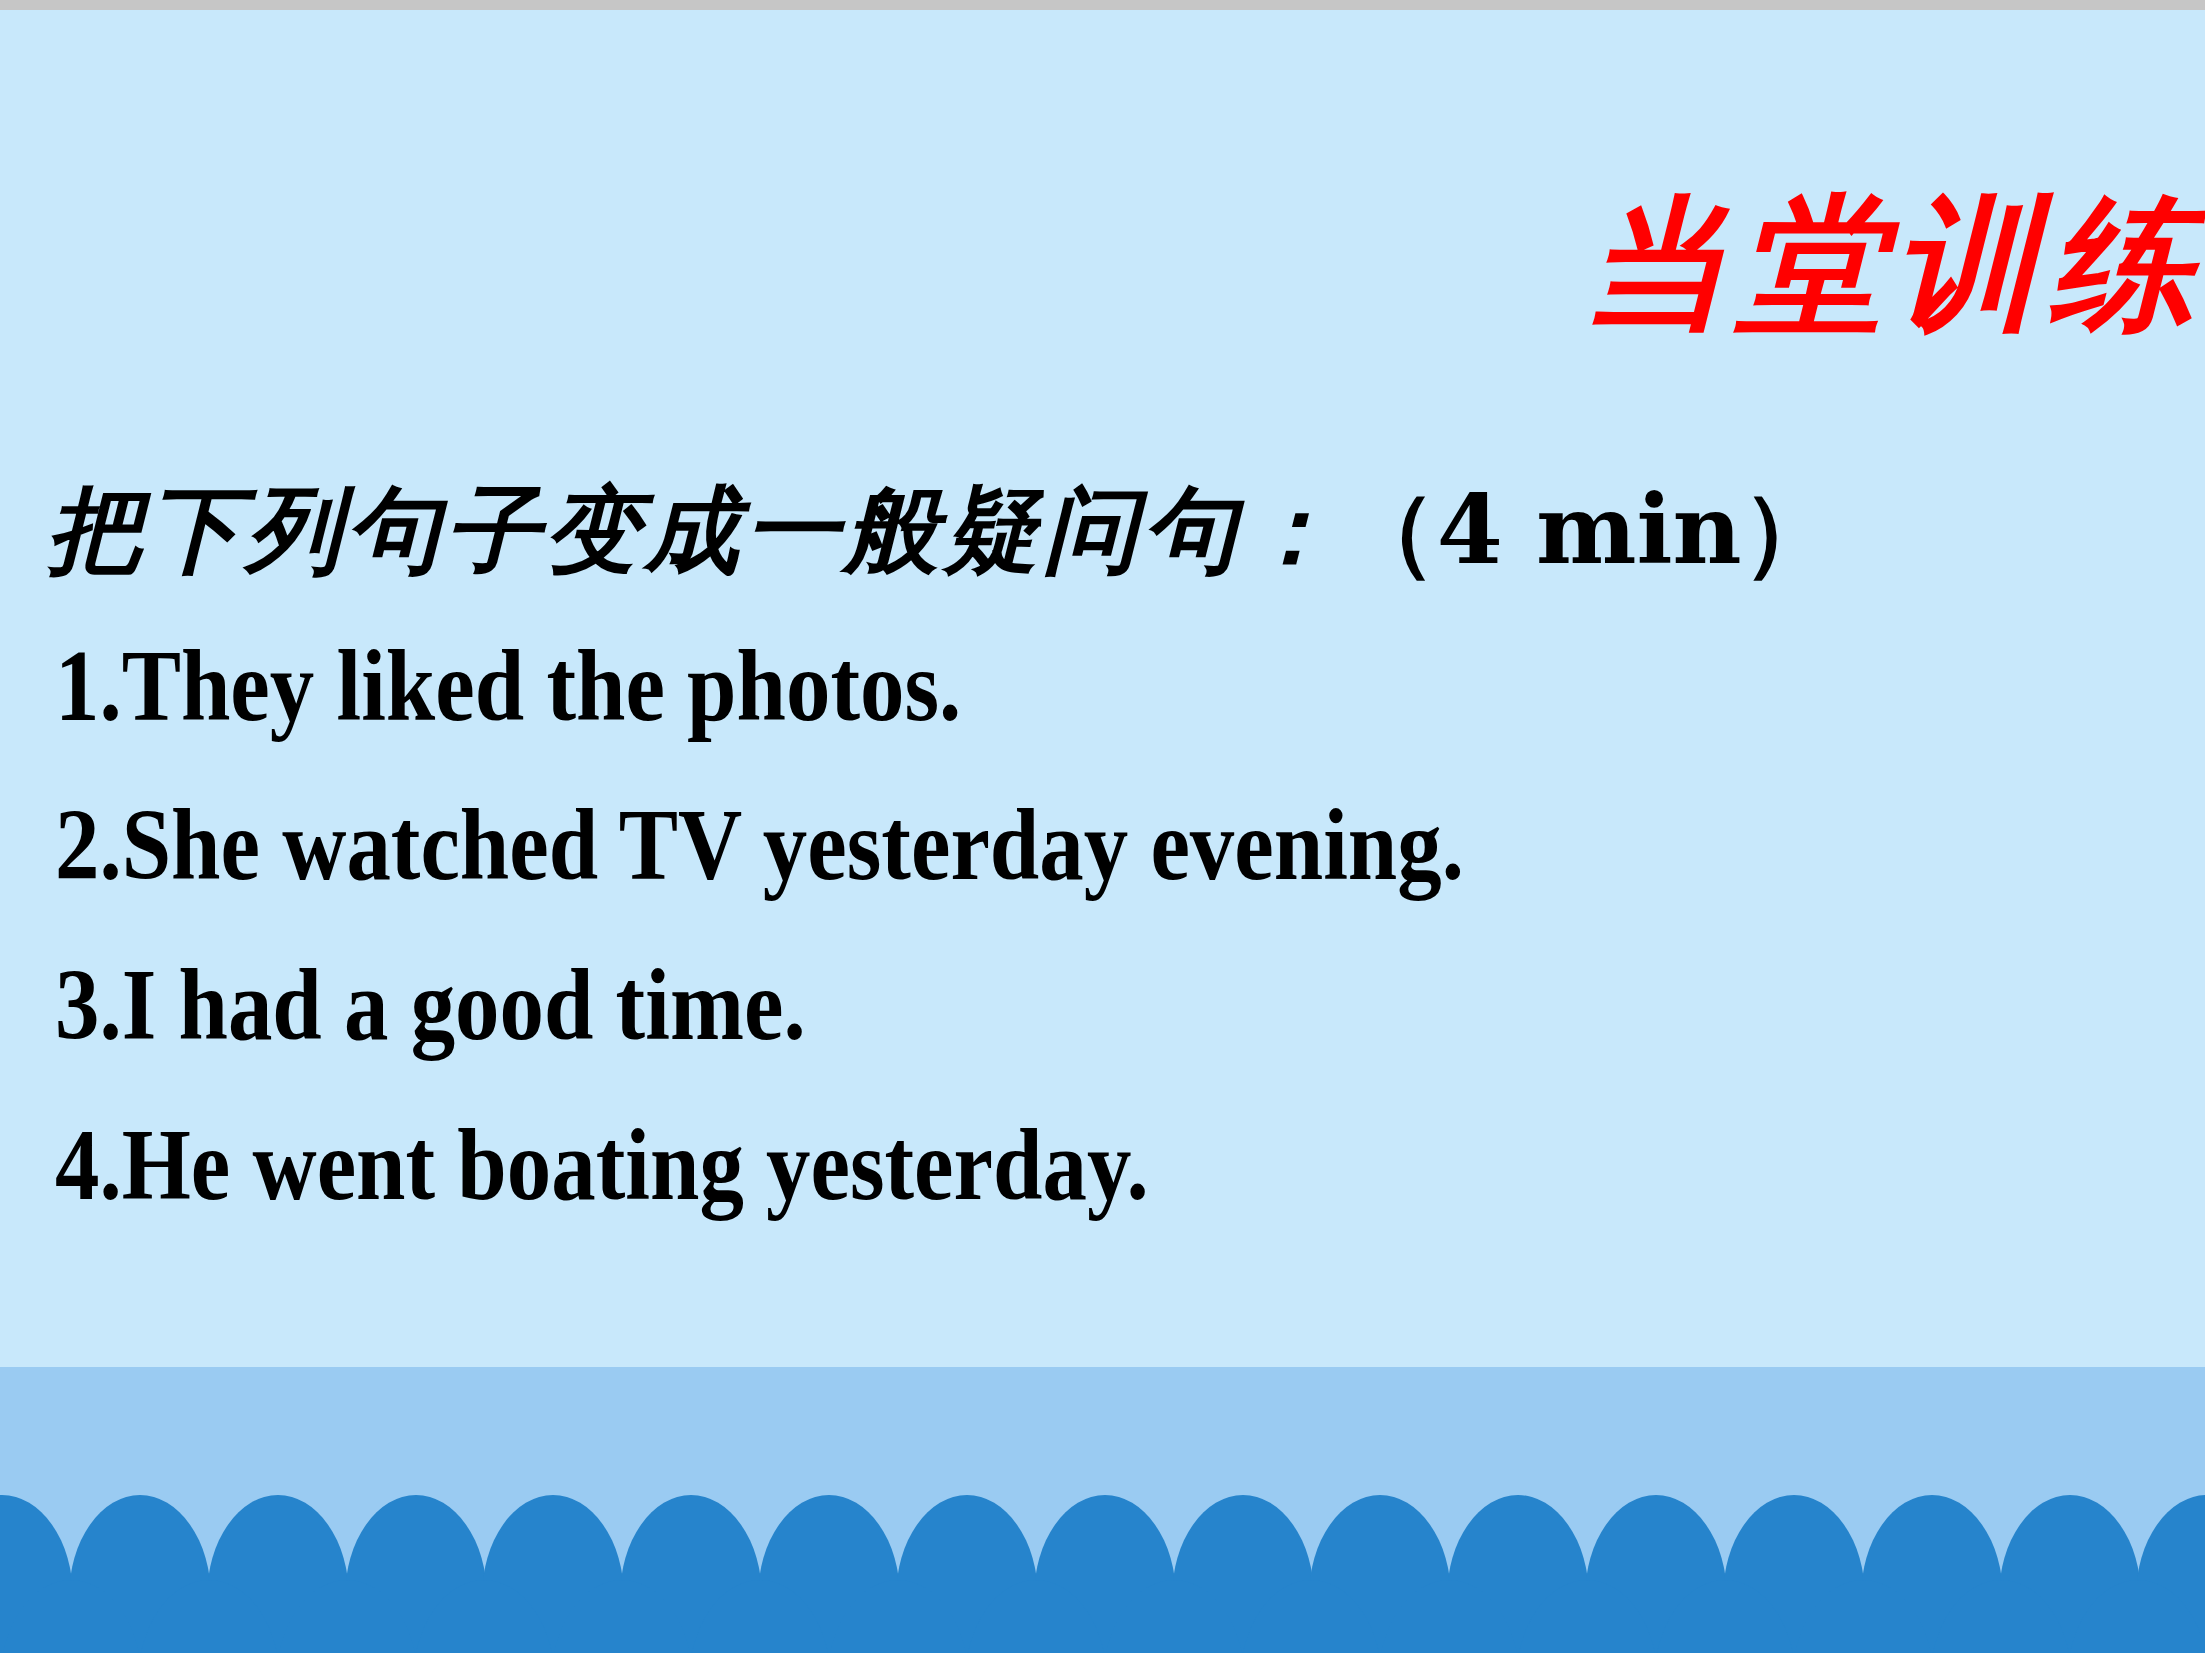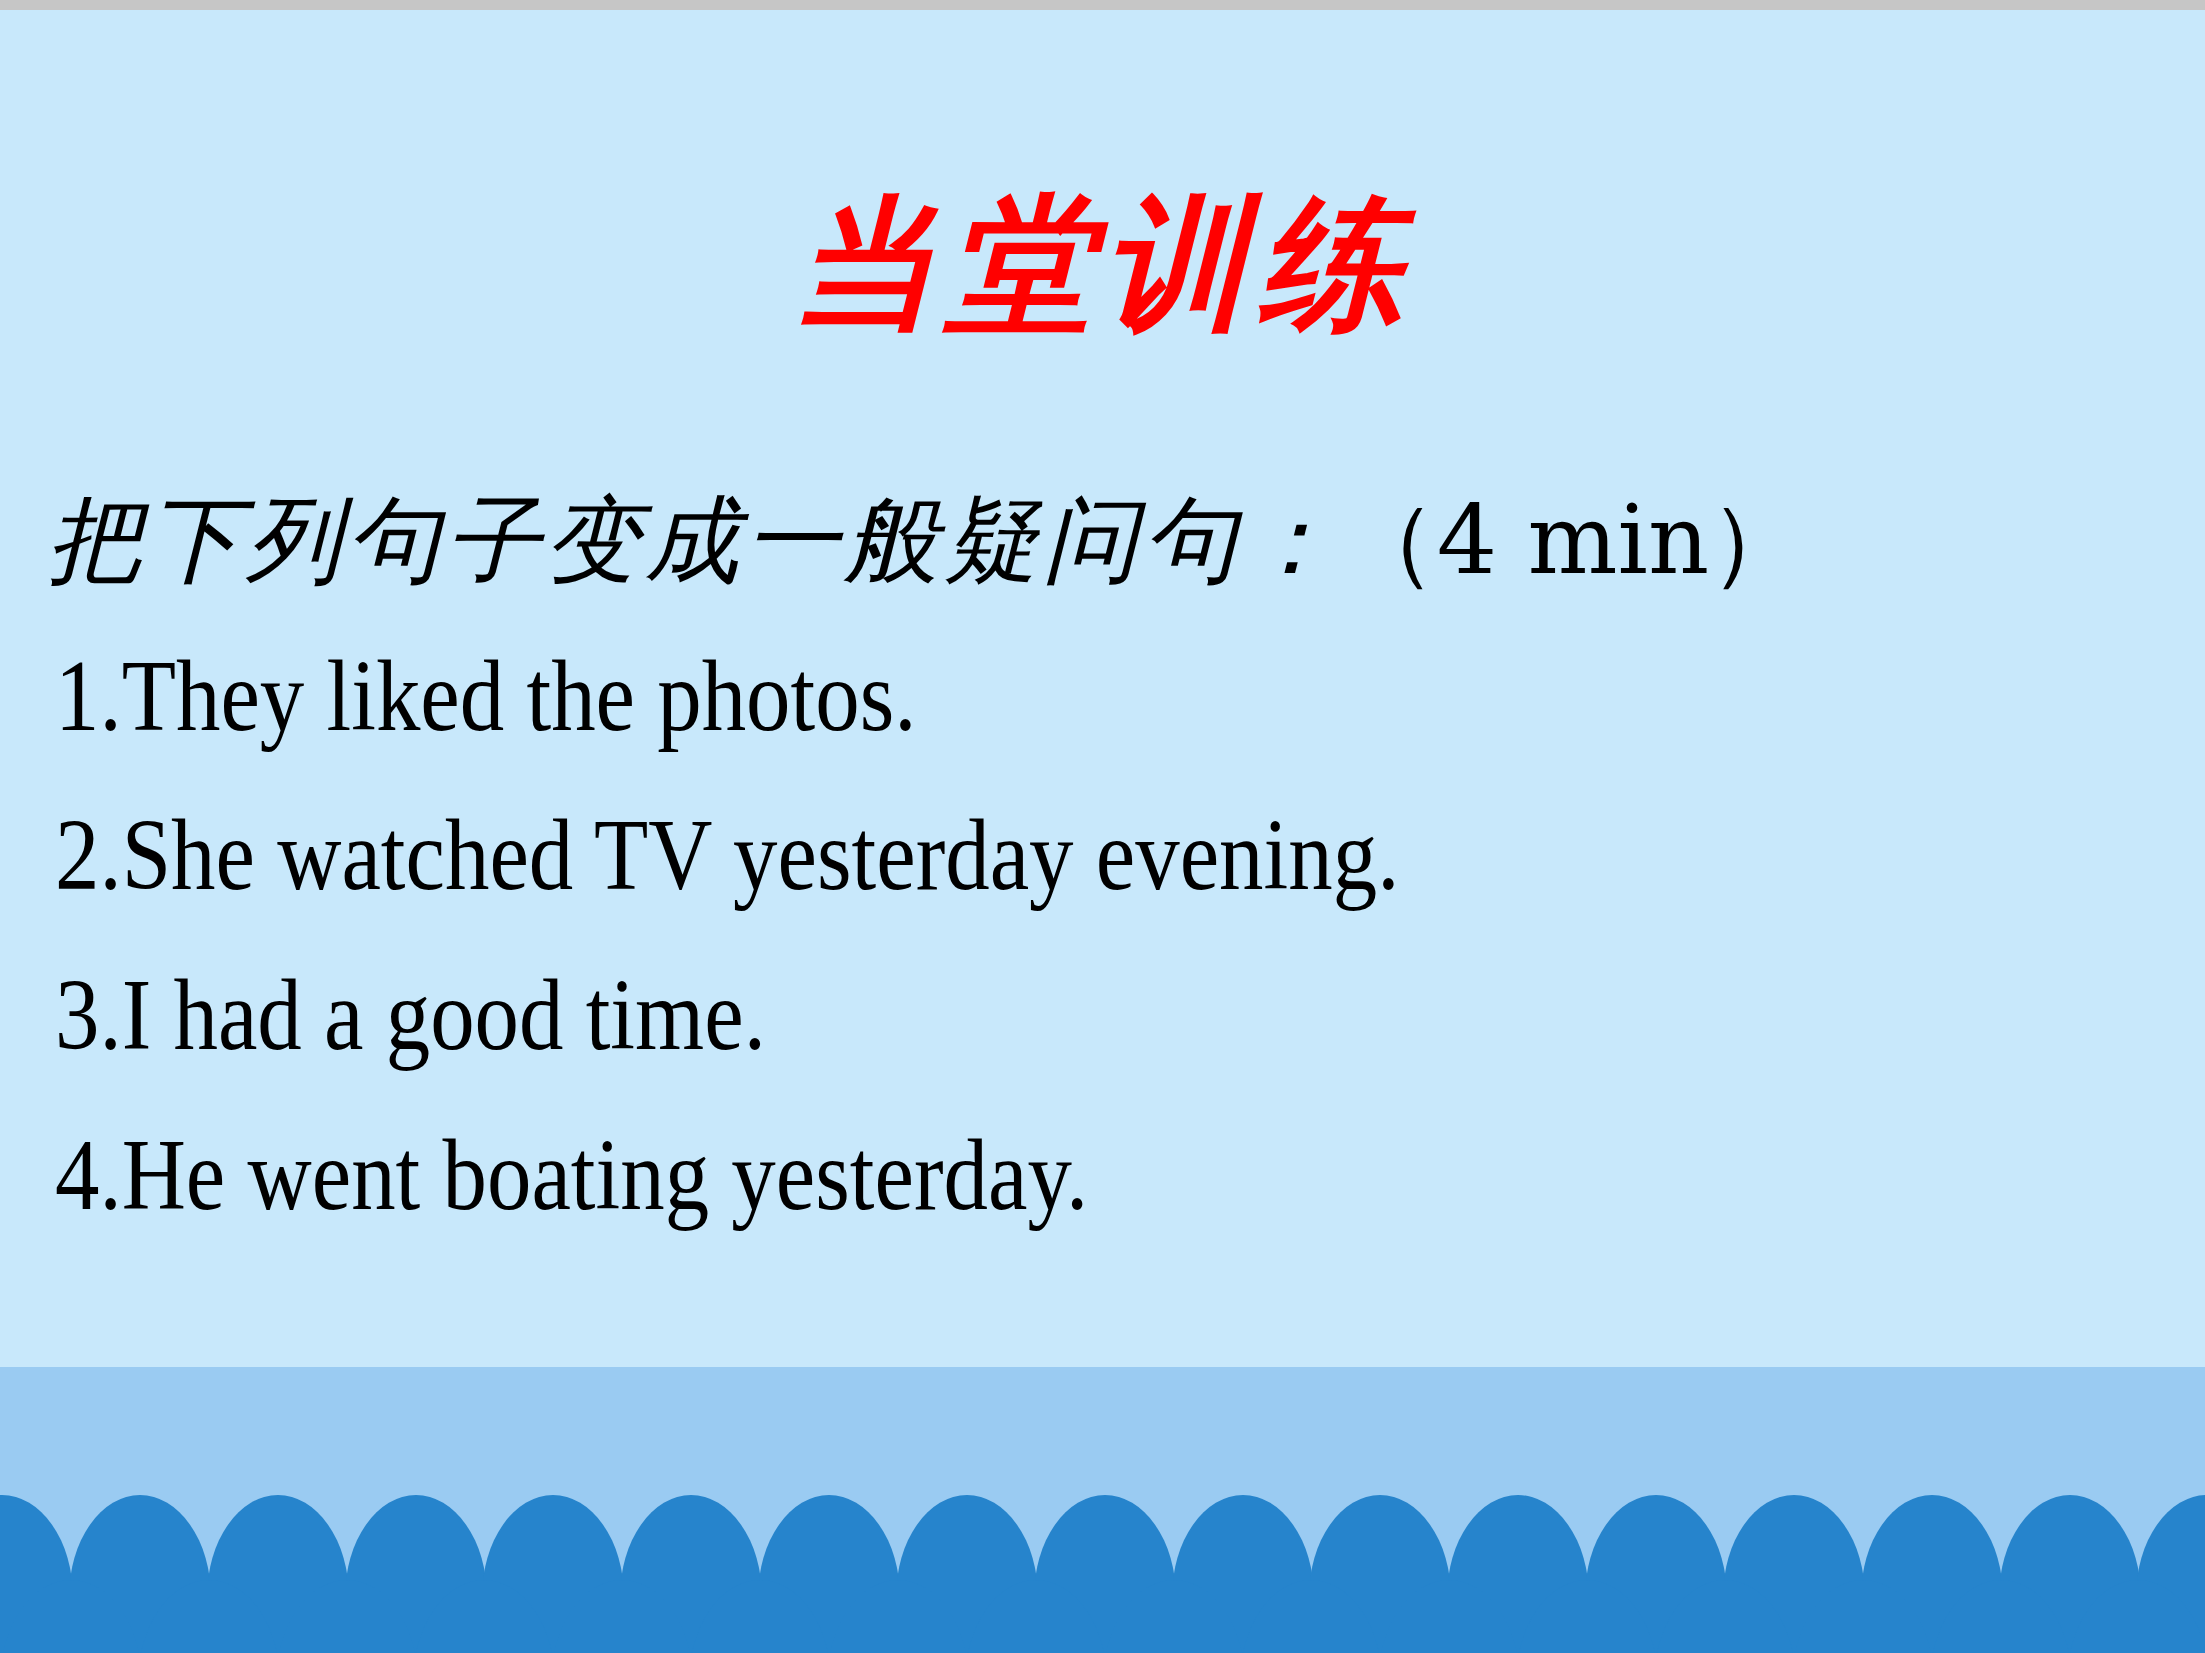--- a/index.html
+++ b/index.html
@@ -32,37 +32,38 @@
     height: 10px;
     background: #c6c6c6;
   }
 
   
   #title {
     position: absolute;
     top: 191px;
     left: 0;
     width: 2205px;
-    text-align: center;
+    text-align: right;
     color: #ff0000;
     font-family: "DejaVu Serif", "Liberation Serif", serif;
     font-weight: bold;
     font-size: 145px;
     line-height: 1.0;
     letter-spacing: 10.7px;
     font-style: italic;
     white-space: nowrap;
   }
 
   
   #content {
     position: absolute;
-    top: 472px;
+    top: 462px;
     left: 47px;
     width: 2144px;
+    font-weight: bold;
   }
 
   .prompt-line {
     color: #000000;
     font-family: "DejaVu Serif", "Liberation Serif", serif;
     font-size: 95px;
     line-height: 1.44;
     white-space: nowrap;
     font-style: italic;
     letter-spacing: 0px;

